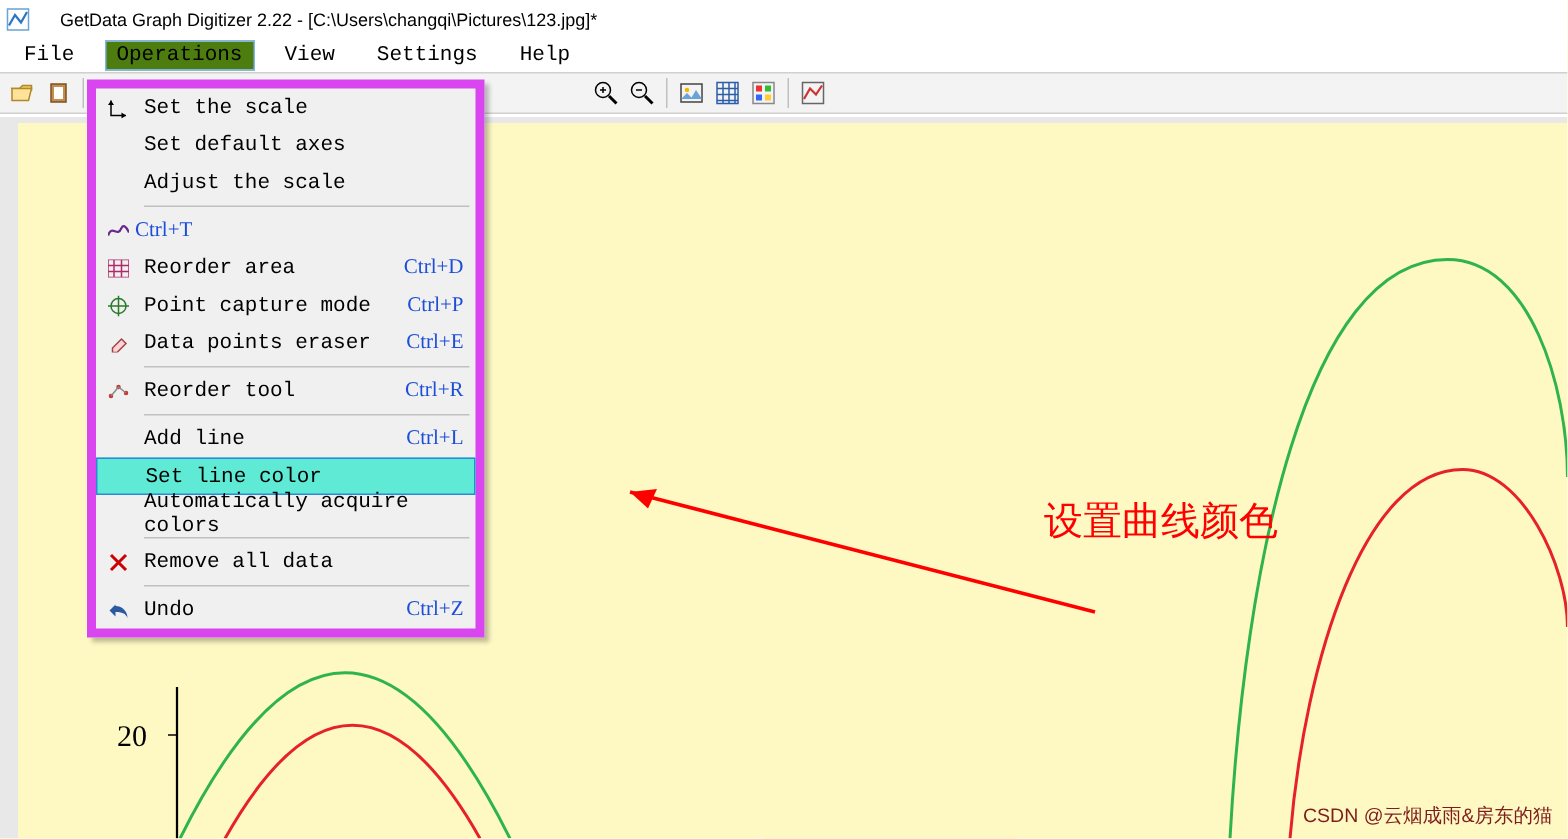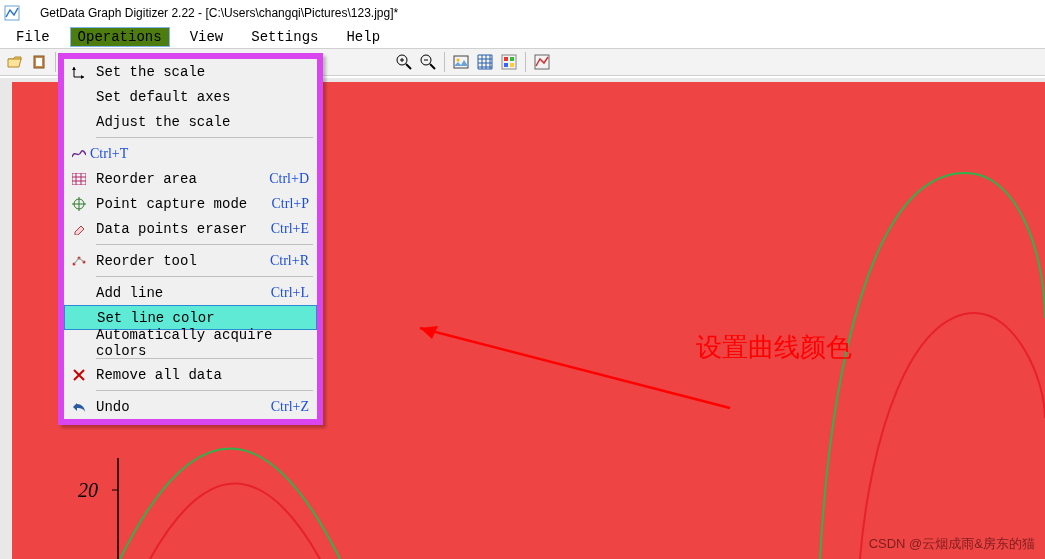--- a/index.html
+++ b/index.html
@@ -48,22 +48,21 @@
     font-family: "Courier New", monospace; font-size: 14px;
     cursor: default;
   }
   .dd-row.highlight { background: #5eead4; border: 1px solid #2a8ad4; height: 25px; }
   .dd-icon { width: 22px; display: flex; justify-content: center; }
   .dd-label { flex: 1; padding-left: 6px; }
   .dd-shortcut { color: #1d4ed8; font-family: Liberation Serif, serif; }
   .dd-sep { height: 1px; background: #c0c0c0; margin: 3px 4px 3px 32px; }
   .canvas {
     position: absolute; left: 0; top: 78px; right: 0; bottom: 0;
-    background: #ef4444;
-    font-style: italic;
+    background: #fef9c3;
   }
   .annotation-text {
     position: absolute; left: 660px; top: 330px;
     color: #ff0000; font-family: "Microsoft YaHei","SimHei",sans-serif;
     font-size: 26px;
     margin-left: 36px;
   }
   .watermark {
     position: absolute; right: 10px; bottom: 6px;
     color: #7f1d1d; font-family: "Microsoft YaHei", sans-serif;

